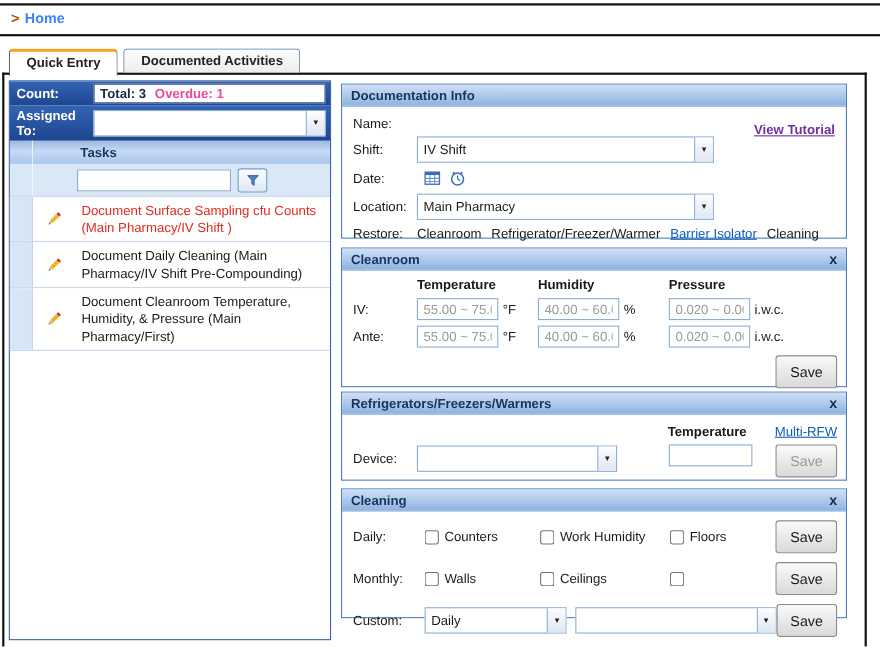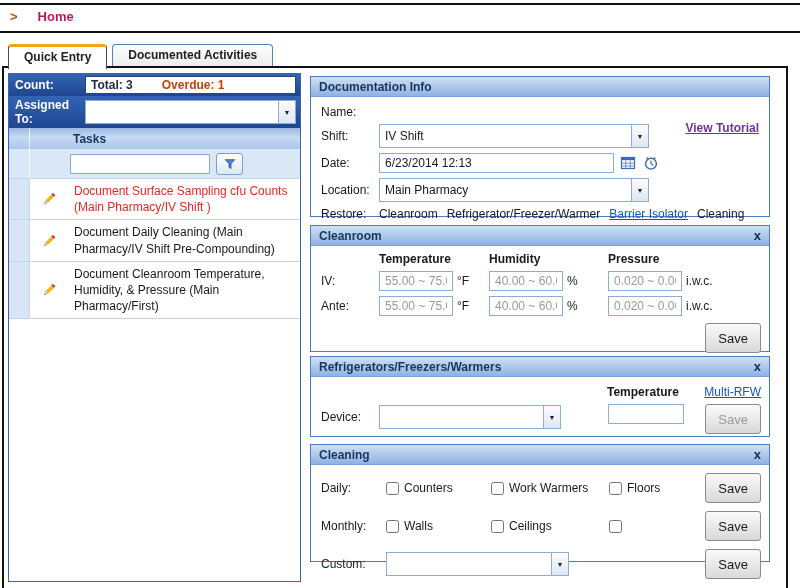--- a/index.html
+++ b/index.html
@@ -5,42 +5,42 @@
   * { margin:0; padding:0; box-sizing:border-box; }
   html,body { width:800px; height:588px; background:#fff; }
   body { font-family:"Liberation Sans", sans-serif; font-size:12px; color:#1a1a1a; }
   .page { position:relative; width:800px; height:588px; background:#fff; overflow:hidden; }
 
   .rule { position:absolute; left:0; width:800px; height:2px; background:#111; }
   .rule-top { top:3px; }
   .rule-bottom { top:31px; }
   .breadcrumb { position:absolute; top:9px; left:10px; font-size:13px; font-weight:bold; }
   .bc-arrow { color:#b34d00; margin-right:5px; }
-  .bc-label { color:#be185d;margin-left:15px; }
+  .bc-label { color:#3b82f6; }
 
   .tabs { position:absolute; top:44px; left:8px; display:flex; gap:5px; z-index:3; }
   .tab { height:22px; line-height:20px; padding:0 15px; border:1px solid #5b7fb4; border-bottom:none;
          border-radius:4px 4px 0 0; background:linear-gradient(#fdfdfd,#ededed);
          font-size:12px; font-weight:bold; color:#222; cursor:default; }
   .tab.active { background:#fff; border:1px solid #4a4f57; border-bottom:none;
                 border-top:3px solid #f6a21d; height:25px; position:relative; z-index:4; }
 
   .content-frame { position:absolute; top:66px; left:2px; width:786px; height:522px;
                    border:2px solid #111; border-bottom:none; background:#fff; }
 
   
   .tasks-panel { position:absolute; left:8px; top:73px; width:293px; height:509px;
                  border:1px solid #3c64a8; background:#fff; z-index:2; display:flex; flex-direction:column; }
   .blue-row { background:linear-gradient(#3364b4,#1e4590); display:flex; align-items:center;
               padding:2px 4px 2px 6px; }
   .blue-row .lbl { color:#fff; font-weight:bold; width:70px; flex:none; }
   .count-box { flex:1; background:#fff; border:1px solid #27477f; height:18px; line-height:16px;
                padding:0 5px; font-weight:bold; }
   .count-total { color:#1f2a44; }
-  .count-overdue { color:#c2410c; margin-left:29px; }
+  .count-overdue { color:#ec4899; margin-left:8px; }
   .combo { display:flex; align-items:center; background:#fff; border:1px solid #8eadd4; height:24px; }
   .combo-value { flex:1; padding:0 5px; white-space:nowrap; overflow:hidden; }
   .combo-arrow { width:17px; align-self:stretch; display:flex; align-items:center; justify-content:center;
                  background:linear-gradient(#fdfdfd,#dde7f3); border-left:1px solid #8eadd4;
                  font-size:7px; color:#222; }
   .blue-row .combo { flex:1; }
 
   .grid-header { height:21px; display:flex; align-items:center;
                  background:linear-gradient(#9db9e2,#c6daf4 45%,#aac6ea); color:#17365d; font-weight:bold; }
   .col1 { width:21px; flex:none; align-self:stretch; border-right:1px solid rgba(255,255,255,.7); }
@@ -70,21 +70,21 @@
   .sec-cleaning { top:444px; height:118px; }
 
   .frow { display:flex; align-items:center; padding-left:10px; margin-top:5px; }
   .flabel { width:58px; flex:none; }
   .tb { height:20px; border:1px solid #8eadd4; background:#fff; font-family:inherit; font-size:12px;
         padding:0 5px; color:#1a1a1a; }
   .tb::placeholder { color:#9a9a9a; }
   .link { text-decoration:underline; cursor:pointer; }
   .link-blue { color:#0d5bbb; }
   .link-purple { color:#7030a0; font-weight:bold; }
-  .view-tutorial { position:absolute; right:10px; top:44px; }
+  .view-tutorial { position:absolute; right:10px; top:34px; }
   .restore-row span.plain { margin-right:9px; }
   .restore-row .link-blue { margin-right:9px; }
 
   .icon-btn { width:18px; height:18px; margin-left:5px; display:inline-flex; align-items:center; justify-content:center; }
 
   
   .cr-head { display:flex; padding-left:10px; margin-top:6px; font-weight:bold; }
   .cr-head .flabel { width:58px; }
   .cr-h1 { width:110px; } .cr-h2 { width:119px; } .cr-h3 { flex:1; }
   .cr-row { display:flex; align-items:center; padding-left:10px; margin-top:5px; }
@@ -220,21 +220,20 @@
     </div>
     <div class="frow">
       <span class="flabel">Shift:</span>
       <span class="combo" style="width:270px;">
         <span class="combo-value">IV Shift</span>
         <span class="combo-arrow">▼</span>
       </span>
     </div>
     <div class="frow">
       <span class="flabel">Date:</span>
-      <input class="tb" style="width: 235px;" value="6/23/2014 12:13">
       <span class="icon-btn">
         <svg width="16" height="16" viewBox="0 0 16 16">
             <rect x="1.5" y="2.5" width="13" height="11" fill="#fff" stroke="#3a6db5" stroke-width="1.2"></rect>
             <rect x="1.5" y="2.5" width="13" height="2.6" fill="#3a6db5"></rect>
             <line x1="5.8" y1="5.1" x2="5.8" y2="13.5" stroke="#6f95cc"></line>
             <line x1="10.2" y1="5.1" x2="10.2" y2="13.5" stroke="#6f95cc"></line>
             <line x1="1.5" y1="8.2" x2="14.5" y2="8.2" stroke="#6f95cc"></line>
             <line x1="1.5" y1="11" x2="14.5" y2="11" stroke="#6f95cc"></line>
           </svg>
       </span>
@@ -316,21 +315,21 @@
       <span class="sec-close">x</span>
     </div>
     <div class="cl-row">
       <span class="cl-label">Daily:</span>
       <span class="cb-item cb-1">
           <input type="checkbox" style="">
           <span>Counters</span>
         </span>
       <span class="cb-item cb-2">
           <input type="checkbox" style="">
-          <span>Work Warmers</span>
+          <span>Work Humidity</span>
         </span>
       <span class="cb-item cb-3">
           <input type="checkbox" style="">
           <span>Floors</span>
         </span>
       <button class="save-btn">Save</button>
     </div>
     <div class="cl-row">
       <span class="cl-label">Monthly:</span>
       <span class="cb-item cb-1">
@@ -341,20 +340,24 @@
           <input type="checkbox" style="">
           <span>Ceilings</span>
         </span>
       <span class="cb-item cb-3">
           <input type="checkbox" style="">
         </span>
       <button class="save-btn">Save</button>
     </div>
     <div class="cl-row">
       <span class="cl-label">Custom:</span>
+      <span class="combo custom-combo1">
+        <span class="combo-value">Daily</span>
+        <span class="combo-arrow">▼</span>
+      </span>
       <span class="combo custom-combo2">
         <span class="combo-value"></span>
         <span class="combo-arrow">▼</span>
       </span>
       <button class="save-btn">Save</button>
     </div>
   </div>
 
 </div>
 

